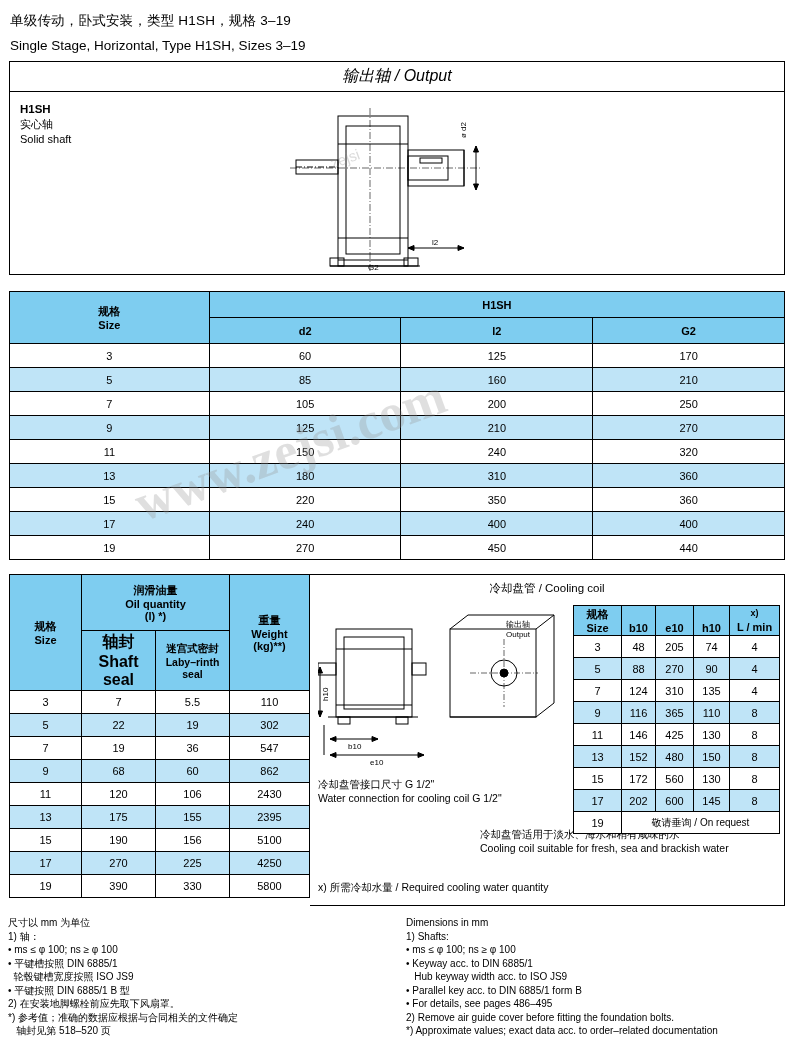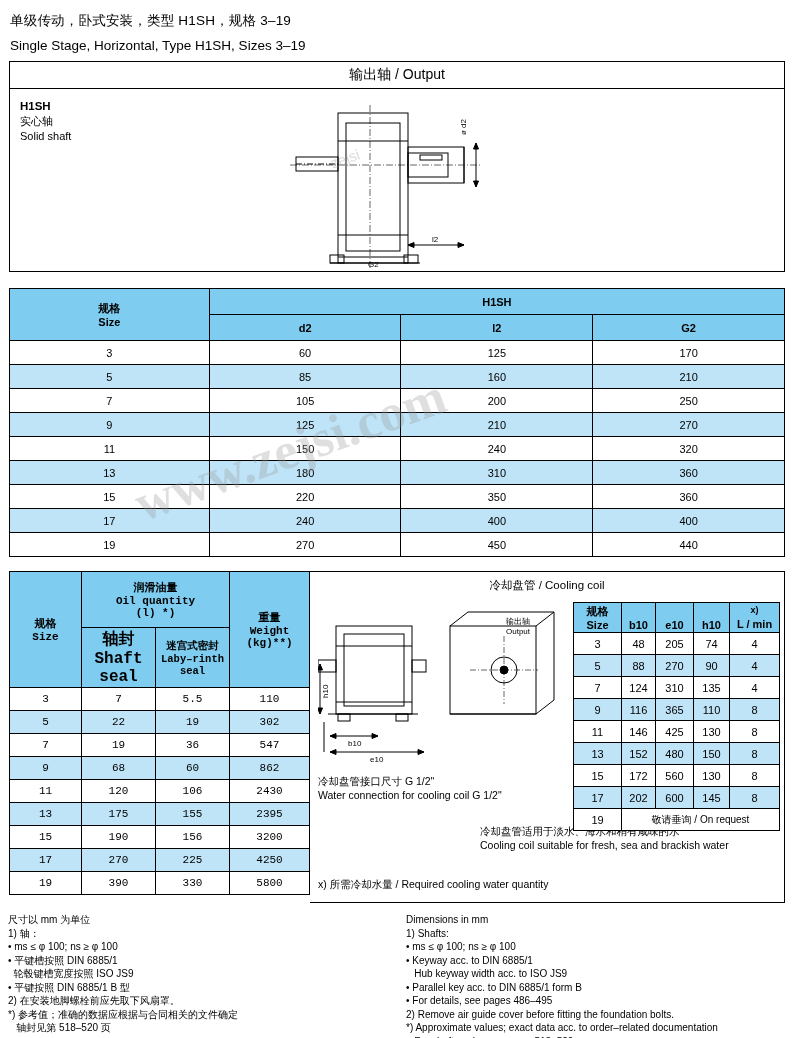--- a/index.html
+++ b/index.html
@@ -28,42 +28,43 @@
 
   .hdr-blue { background: #7ecdf0; font-weight: bold; text-align: center; }
   .cell-blue { background: #bfe4f7; }
   .cell-white { background: #ffffff; }
 
   
   .output-box { width: 776px; border: 1px solid #000; margin-left: 1px; }
   .output-head {
     border-bottom: 1px solid #000;
     text-align: center;
-    font-size: 14px;
+    font-size: 16px;
     padding: 4px 0;
+    font-style: italic;
   }
   .output-body { height: 182px; position: relative; }
   .output-label {
     position: absolute; left: 10px; top: 10px;
     font-size: 11px; line-height: 15px;
   }
   .output-label b { font-size: 11.5px; }
   .drawing-1 { position: absolute; left: 260px; top: 6px; }
 
   
   .size-table { width: 776px; margin: 16px 0 0 1px; font-size: 11px; }
   .size-table td { height: 24px; text-align: center; }
   .size-table .head-cell { height: 26px; }
 
   
   .lower { margin-top: 14px; position: relative; width: 776px; margin-left: 1px; }
   .lower-flex { display: flex; align-items: flex-start; }
 
   .oil-table { font-size: 11px; }
-  .oil-table td { text-align: center; font-family: Liberation Mono, monospace; }
+  .oil-table td { text-align: center; }
   .oil-table .r { height: 23px; }
 
   .cool-panel {
     border: 1px solid #000;
     border-left: none;
     width: 475px;
     position: relative;
     height: 332px;
   }
   .cool-title { text-align: center; font-size: 11.5px; padding-top: 6px; }
@@ -283,21 +284,21 @@
           <tr class="r">
             <td class="cell-blue">13</td>
             <td class="cell-blue">175</td>
             <td class="cell-blue">155</td>
             <td class="cell-blue">2395</td>
           </tr>
           <tr class="r">
             <td class="cell-white">15</td>
             <td class="cell-white">190</td>
             <td class="cell-white">156</td>
-            <td class="cell-white">3200</td>
+            <td class="cell-white">5100</td>
           </tr>
           <tr class="r">
             <td class="cell-blue">17</td>
             <td class="cell-blue">270</td>
             <td class="cell-blue">225</td>
             <td class="cell-blue">4250</td>
           </tr>
           <tr class="r">
             <td class="cell-white">19</td>
             <td class="cell-white">390</td>

